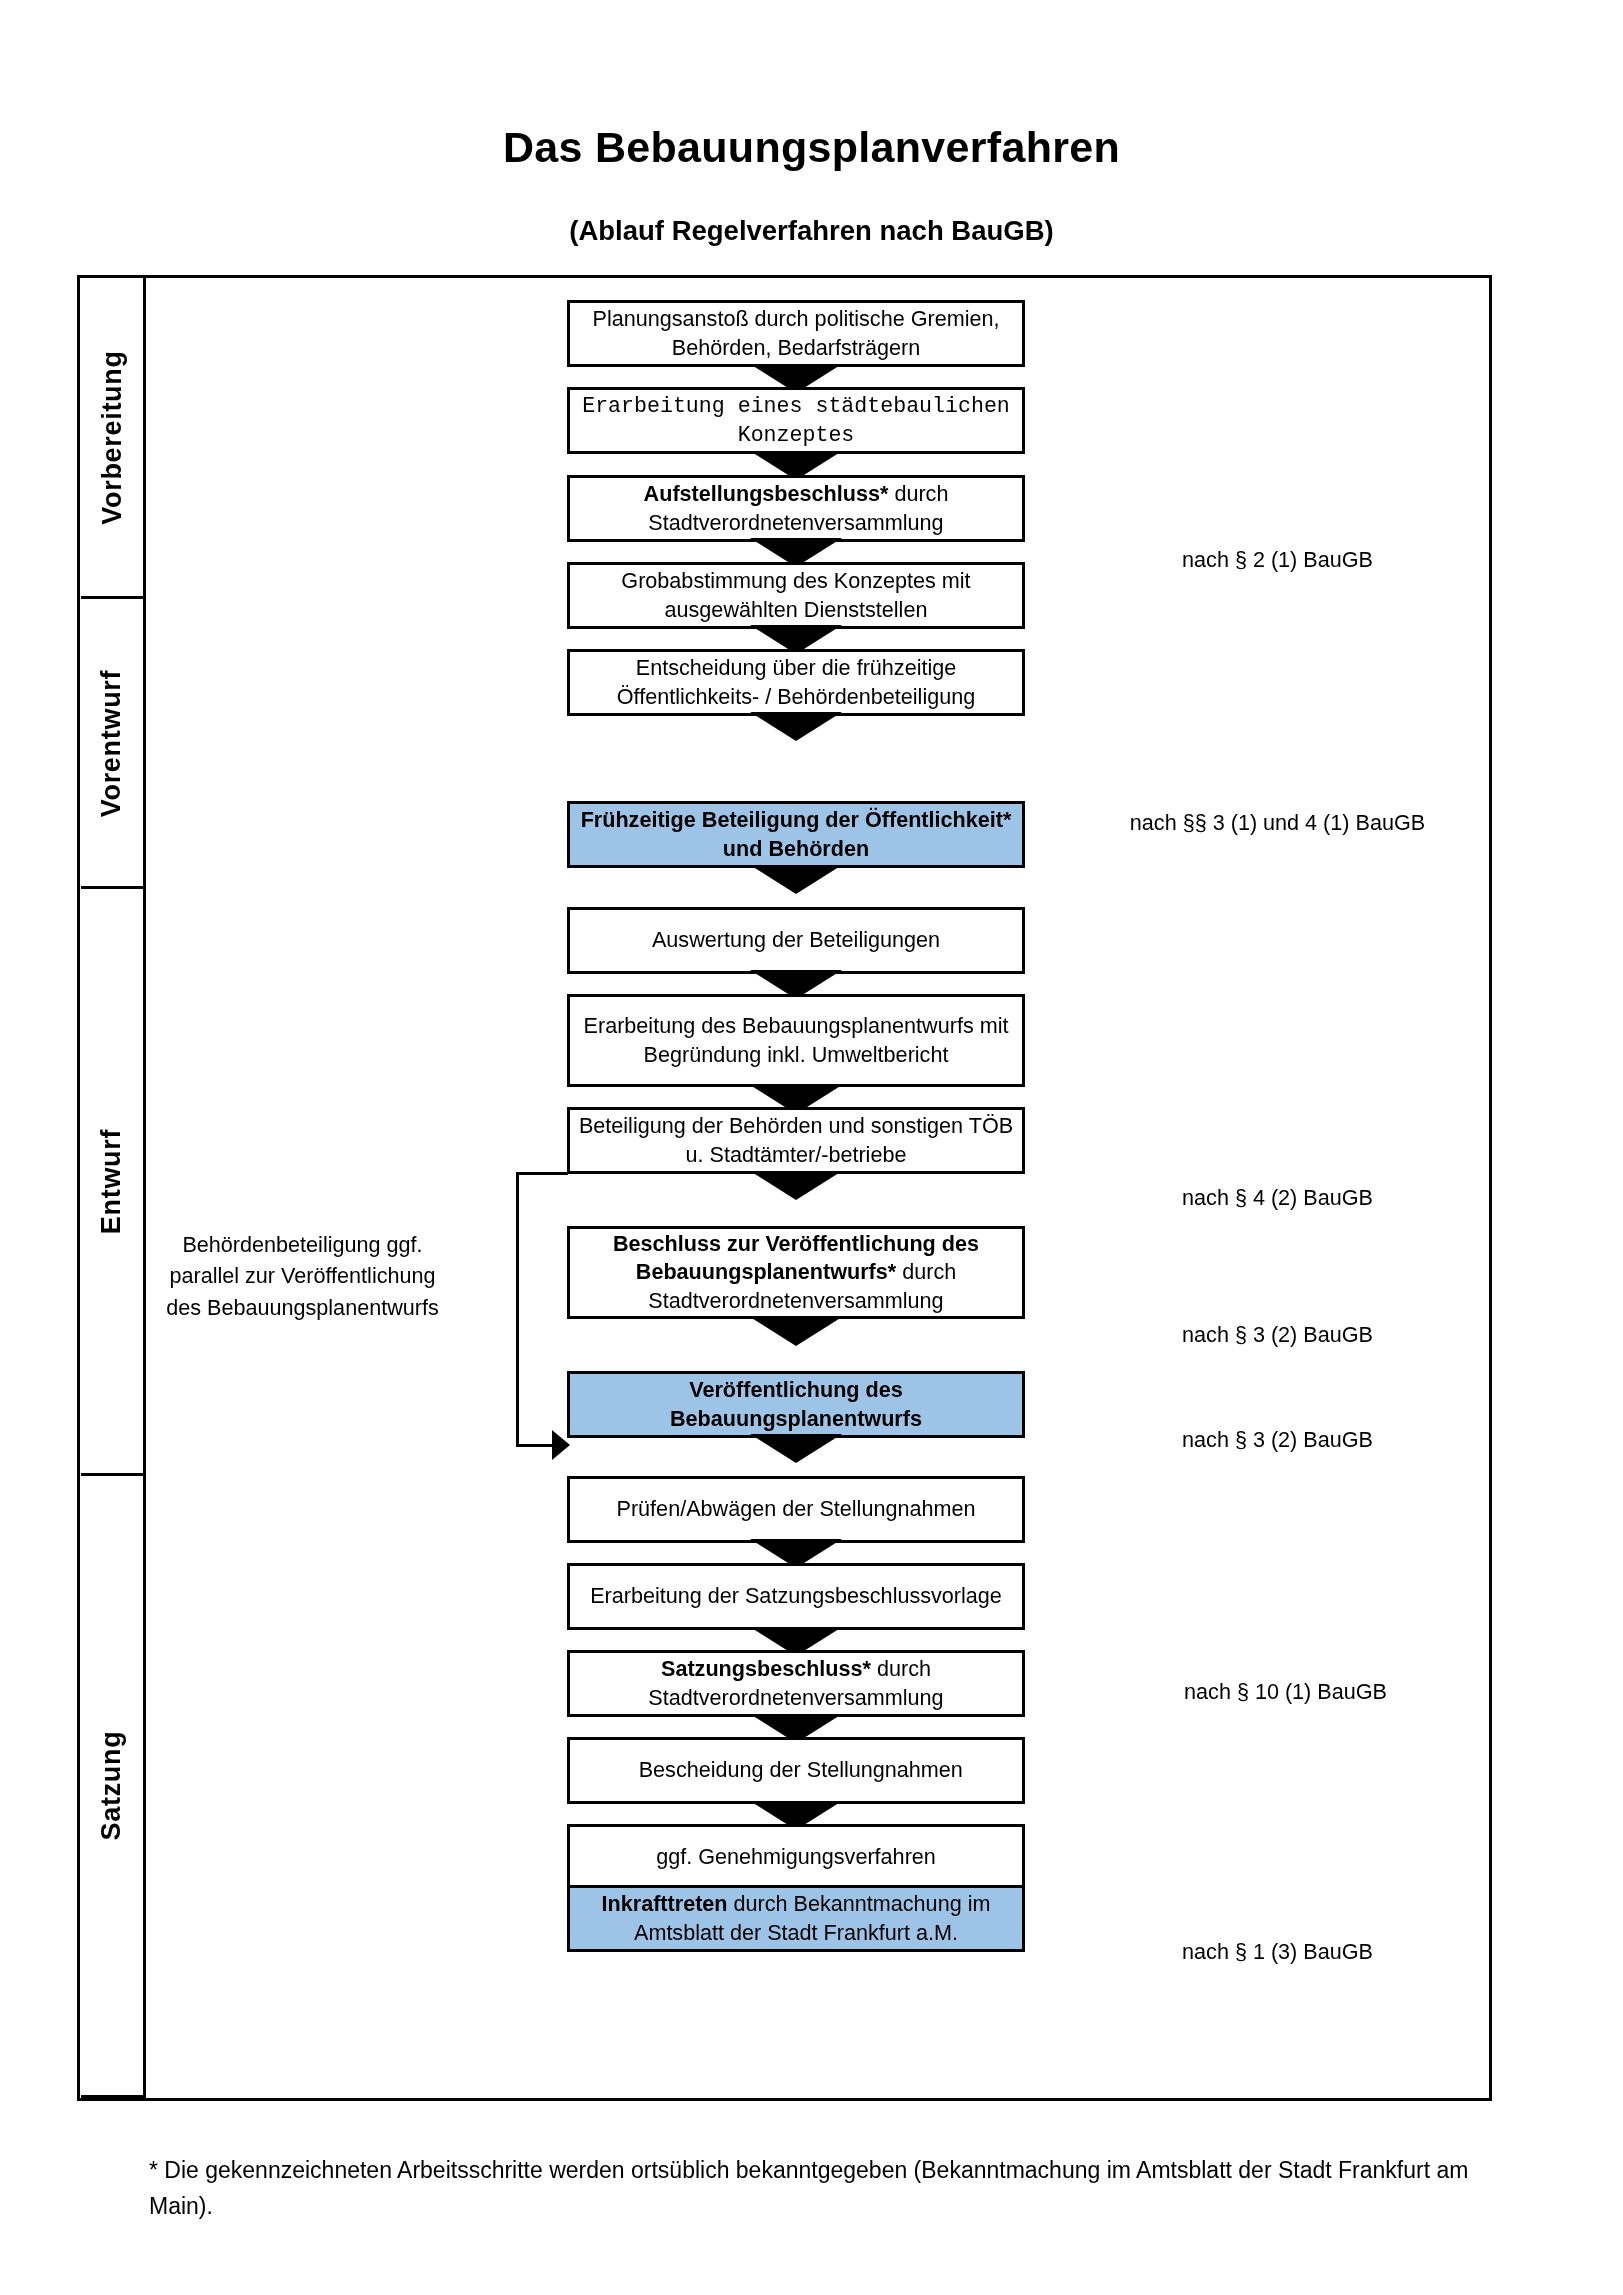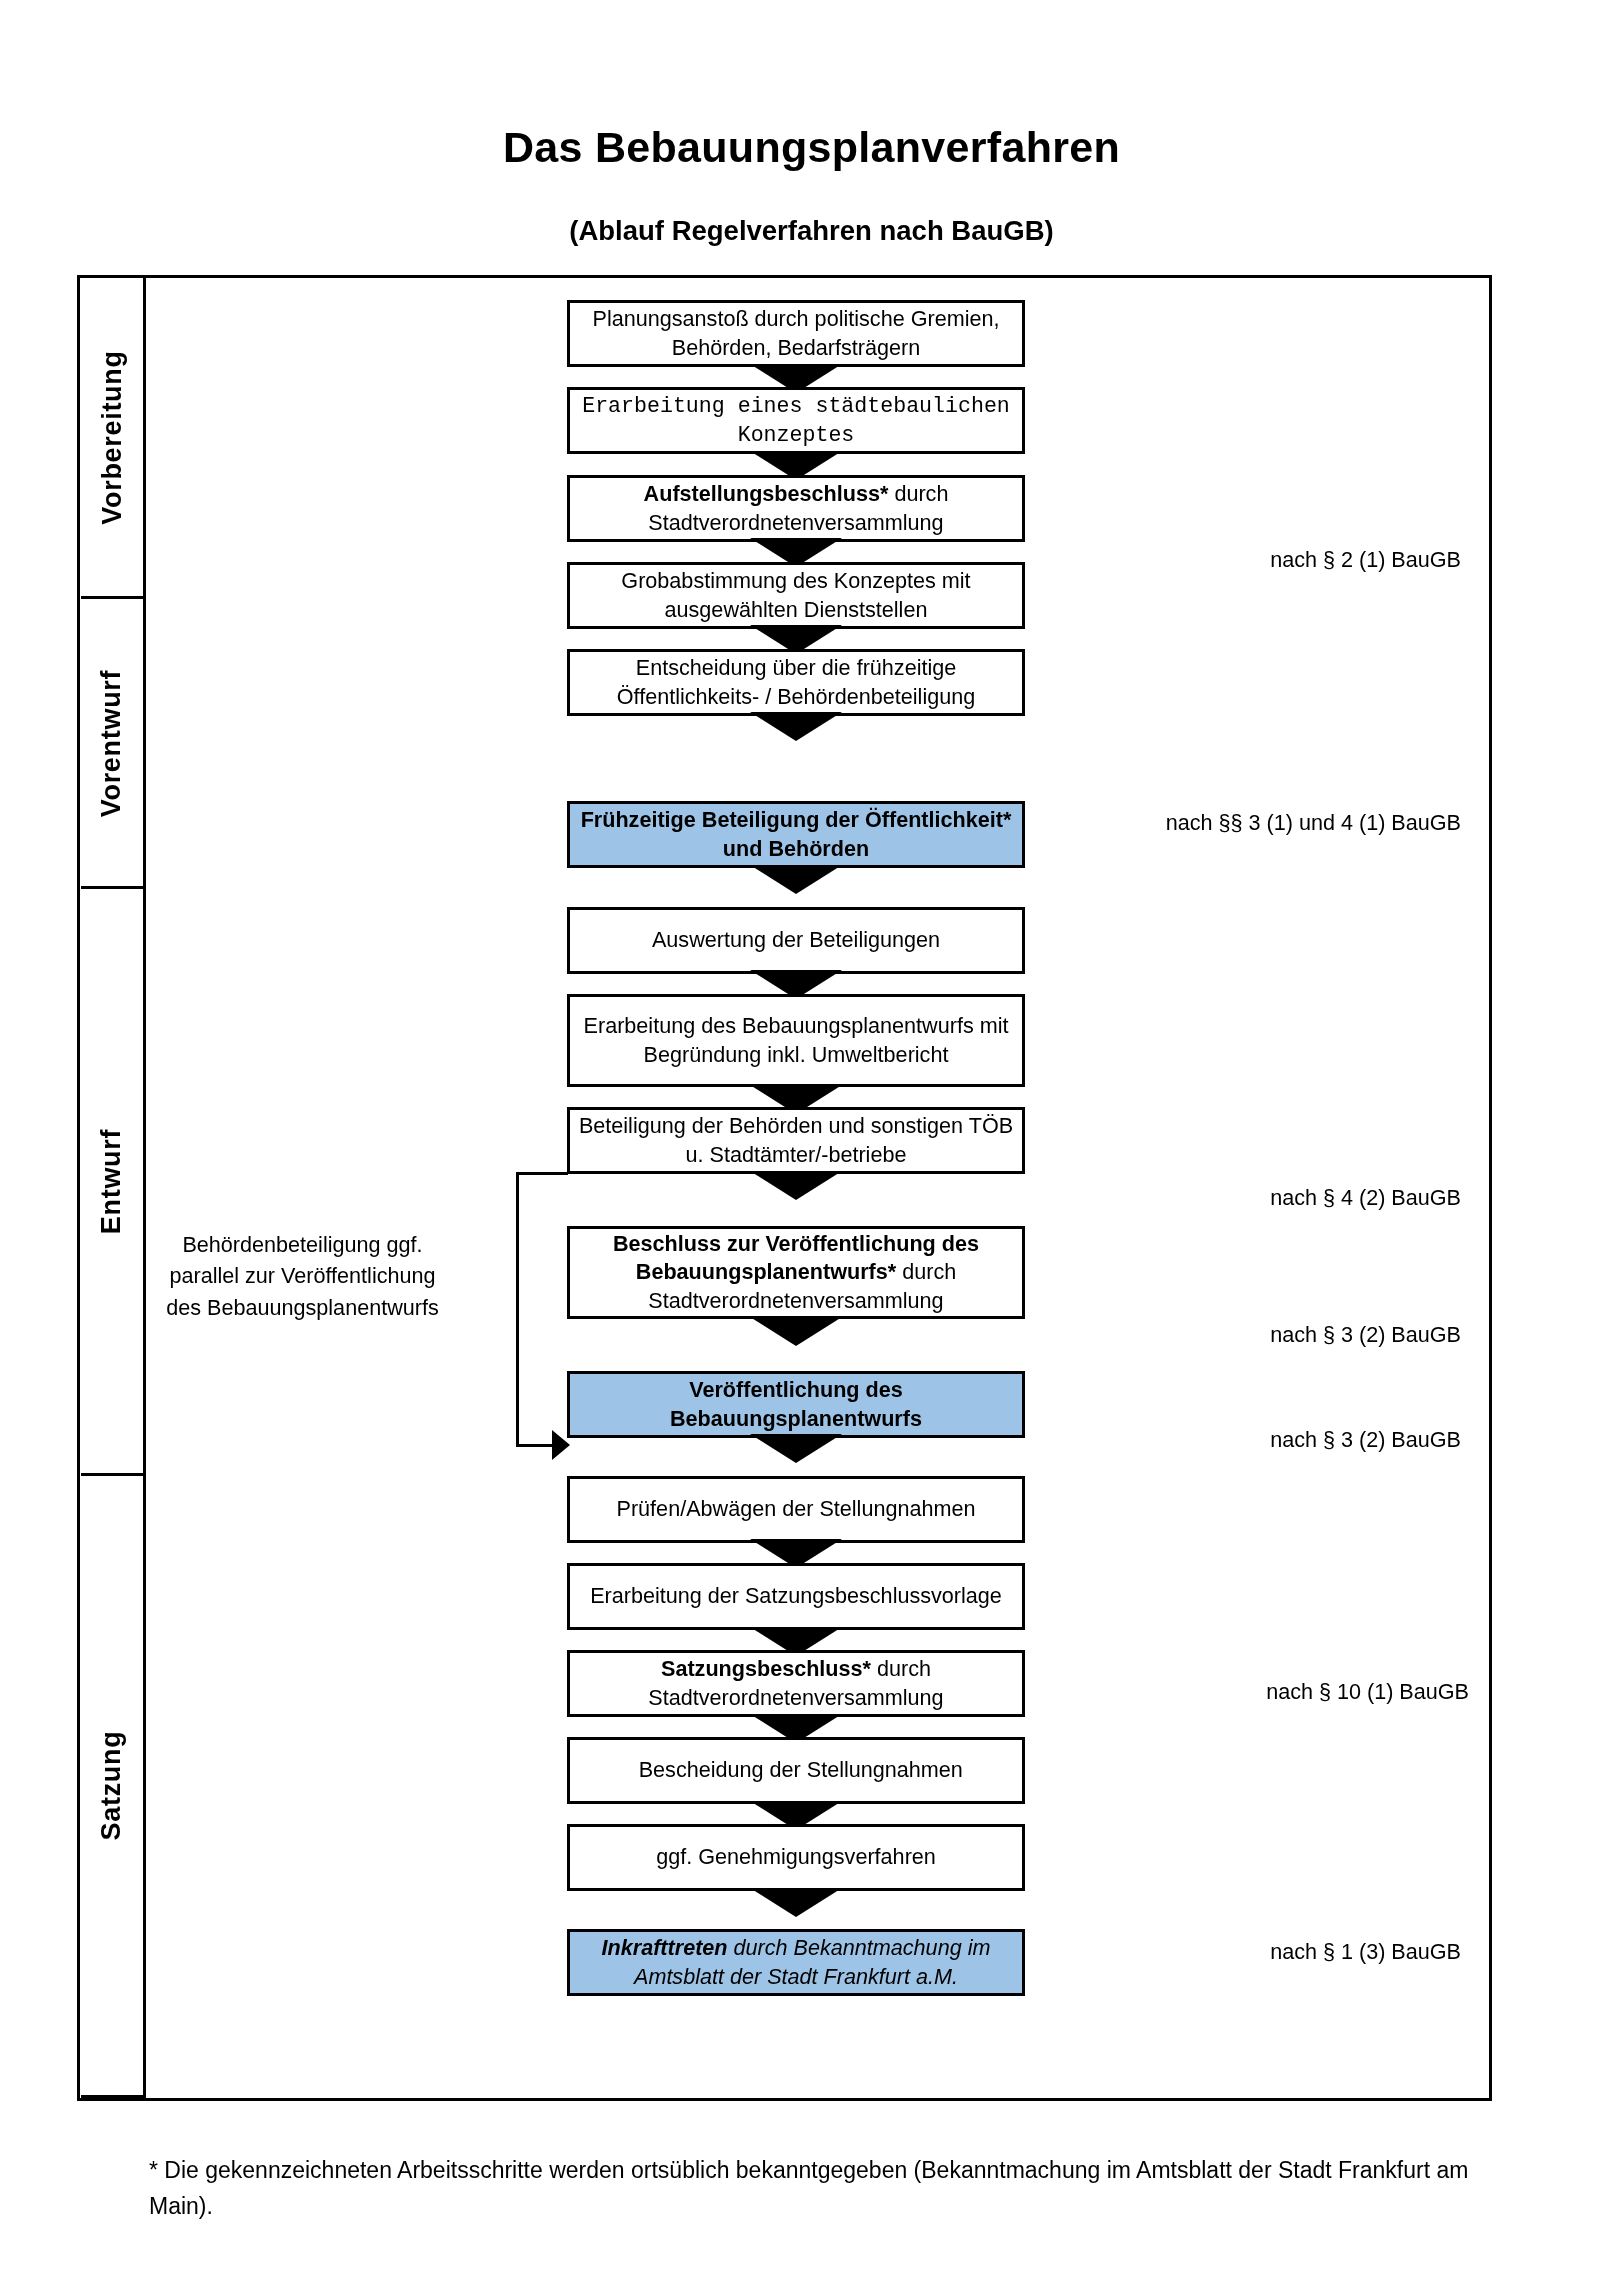--- a/index.html
+++ b/index.html
@@ -69,21 +69,21 @@
   .arrow{
     position:absolute;left:750px;width:0;height:0;
     border-left:46px solid transparent;
     border-right:46px solid transparent;
     border-top:29px solid #000;
   }
 
   
   .ref{
     position:absolute;left:1094px;width:367px;
-    font-size:21.6px;text-align:right;white-space:nowrap;
+    font-size:21.6px;text-align:center;white-space:nowrap;
   }
 
   
   .sidenote{
     position:absolute;left:162px;width:281px;
     font-size:21.6px;line-height:1.45;text-align:center;
   }
 
   
   .conn-h-top{position:absolute;left:516px;top:1172px;width:52px;height:3.3px;background:#000;}
@@ -191,21 +191,21 @@
     </div>
   <div class="arrow" style="top:1714px;"></div>
   <div class="node" style="top:1737px;height:67px;padding-left:16px;">
       <div><span>Bescheidung der Stellungnahmen</span></div>
     </div>
   <div class="arrow" style="top:1801px;"></div>
   <div class="node" style="top:1824px;height:67px;">
       <div><span>ggf. Genehmigungsverfahren</span></div>
     </div>
   <div class="arrow" style="top:1888px;"></div>
-  <div class="node blue" style="top:1929px;height:67px;font-style:italic;">
+  <div class="node blue" style="top:1885px;height:67px;">
       <div><b>Inkrafttreten</b><span> durch Bekanntmachung im Amtsblatt der Stadt Frankfurt a.M.</span></div>
     </div>
 
   <div class="conn-h-top"></div>
   <div class="conn-v"></div>
   <div class="conn-h-bot"></div>
   <div class="conn-head"></div>
 
   <div class="sidenote" style="top:1229px;">Behördenbeteiligung ggf. parallel zur Veröffentlichung des Bebauungsplanentwurfs</div>
 

